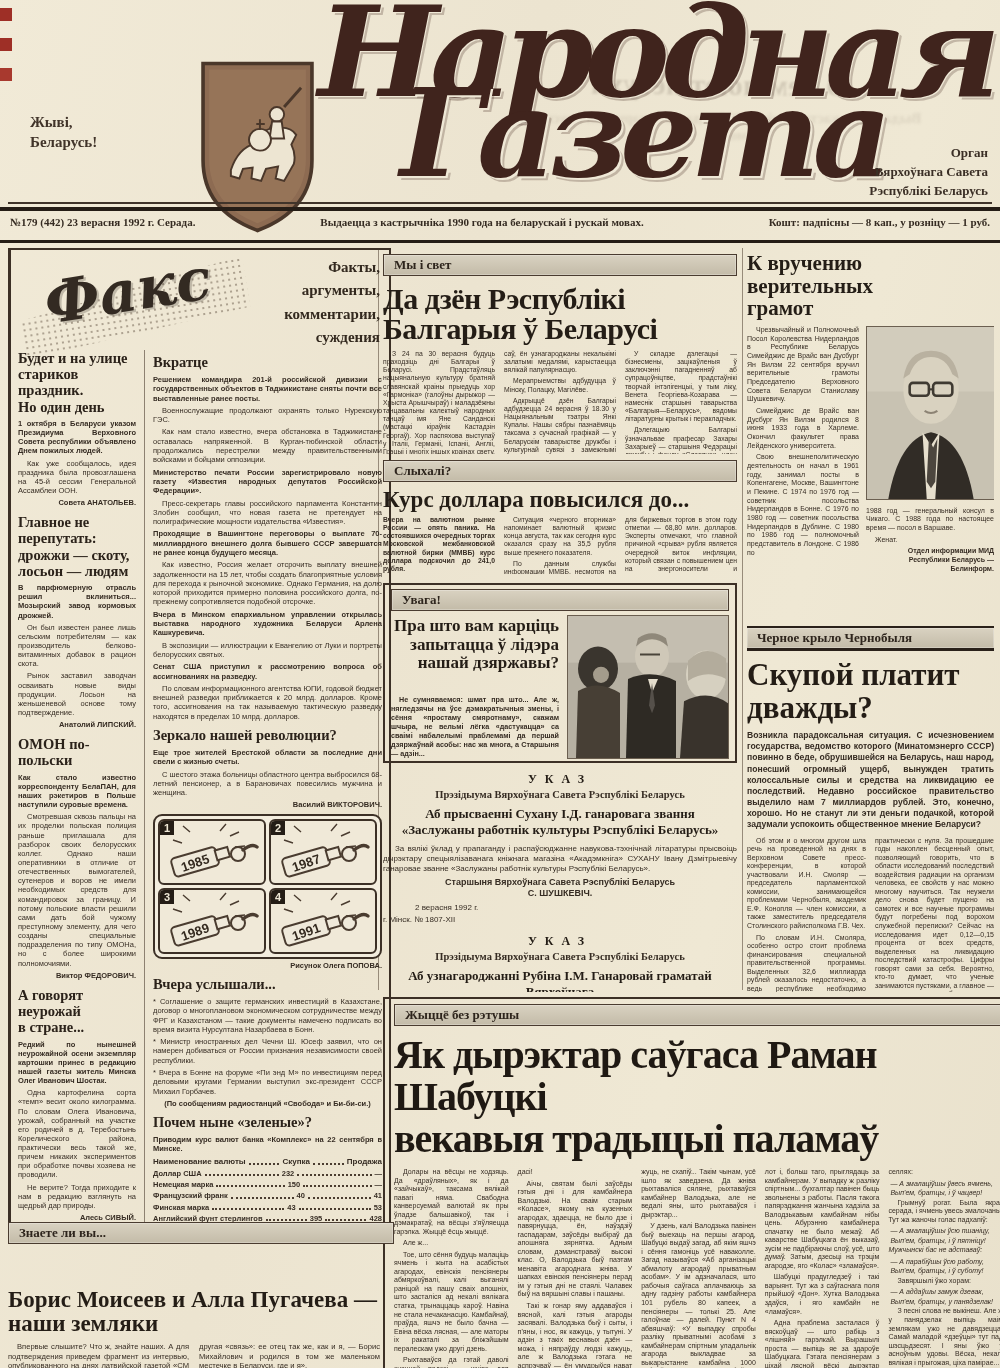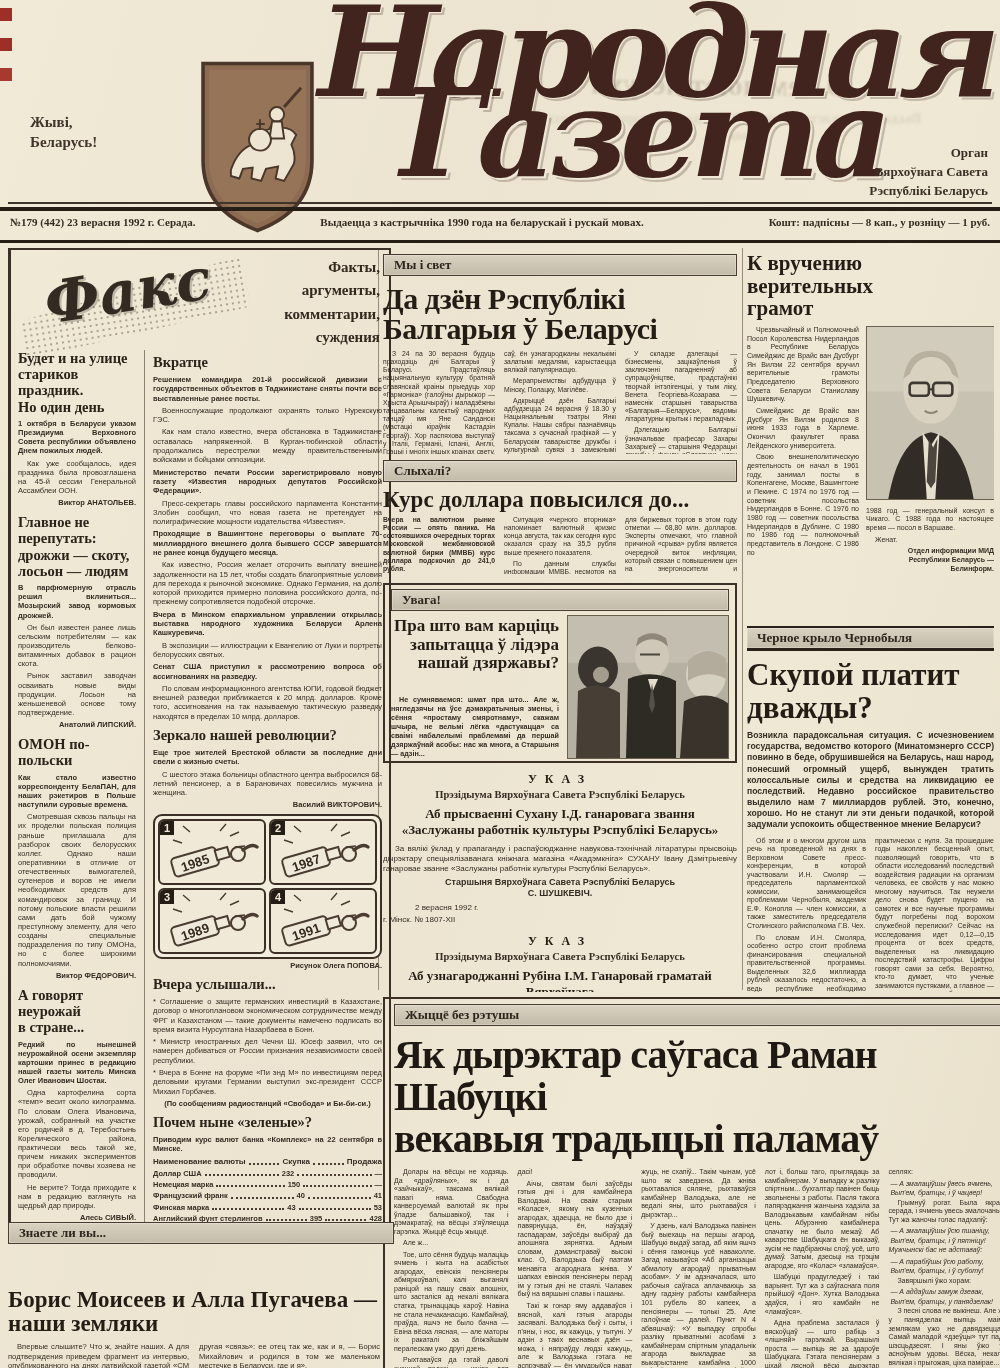--- a/index.html
+++ b/index.html
@@ -168,21 +168,21 @@
     </div>
     <div class="fax-cols">
       <div class="fax-left">
         <h3 class="pre" style="margin-top:0">Будет и на улице
 стариков
 праздник.
 Но один день</h3>
         <div>
             <p class="p p-lead">1 октября в Беларуси указом Президиума Верховного Совета республики объявлено Днем пожилых людей.</p>
             <p class="p p-b">Как уже сообщалось, идея праздника была провозглашена на 45-й сессии Генеральной Ассамблеи ООН.</p>
-            <p class="p p-a">Виктор АНАТОЛЬЕВ.</p>
+            <p class="p p-a">Совета АНАТОЛЬЕВ.</p>
           </div>
         <h3 class="pre">Главное не
 перепутать:
 дрожжи — скоту,
 лосьон — людям</h3>
         <div>
             <p class="p p-lead">В парфюмерную отрасль решил вклиниться... Мозырский завод кормовых дрожжей.</p>
             <p class="p p-b">Он был известен ранее лишь сельским потребителям — как производитель белково-витаминных добавок в рацион скота.</p>
             <p class="p p-b">Рынок заставил заводчан осваивать новые виды продукции. Лосьон на женьшеневой основе тому подтверждение.</p>
             <p class="p p-a">Анатолий ЛИПСКИЙ.</p>

